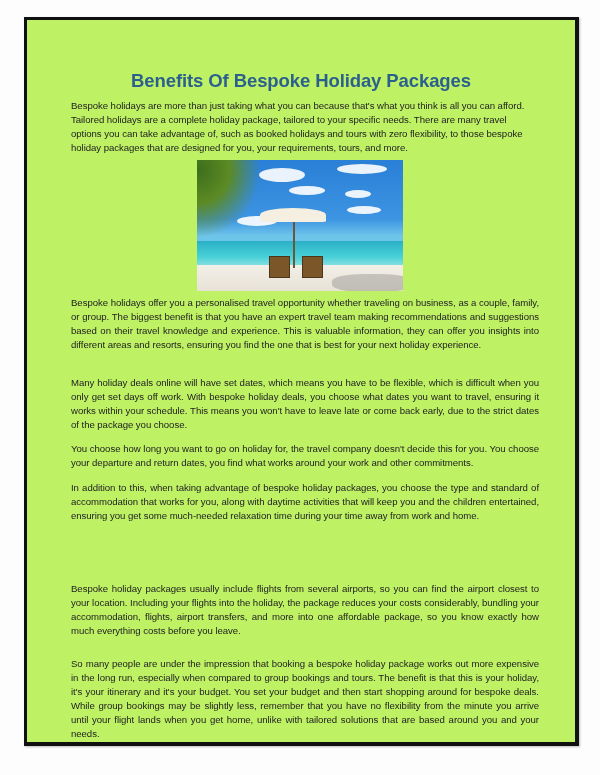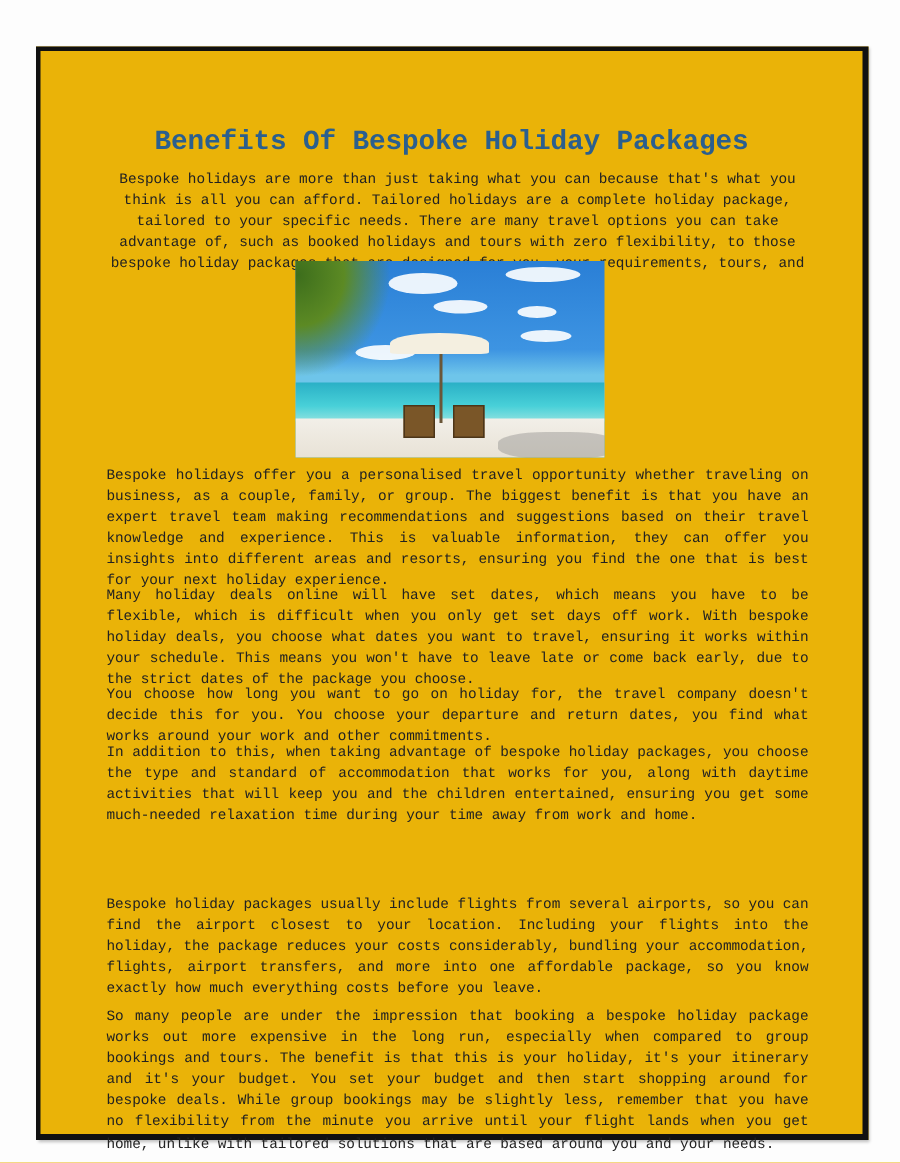--- a/index.html
+++ b/index.html
@@ -1,20 +1,20 @@
 <!DOCTYPE html>
 <html><head>
 <meta charset="utf-8">
 <style>
   html, body { margin:0; padding:0; }
   body { width:600px; height:775px; background:#fdfdfd; position:relative; overflow:hidden; font-family:"Liberation Sans", sans-serif; }
-  .page-frame { position:absolute; left:24px; top:31px; width:548px; height:722px; border:3px solid #111; border-right-width:4px; border-bottom-width:4px; background:#eab308; box-shadow:1px 1px 2px rgba(0,0,0,0.25);font-family:Liberation Mono, monospace; }
+  .page-frame { position:absolute; left:24px; top:17px; width:548px; height:722px; border:3px solid #111; border-right-width:4px; border-bottom-width:4px; background:#bef264; box-shadow:1px 1px 2px rgba(0,0,0,0.25); }
   .title { position:absolute; left:0; right:0; top:50px; text-align:center; color:#2b5f8e; font-size:18.5px; font-weight:bold; letter-spacing:-0.1px; }
   .para { position:absolute; left:44px; width:468px; color:#222; font-size:9.6px; line-height:14.1px; text-align:justify; margin:0; letter-spacing:-0.05px; }
-  .para.p0 { top:79px; text-align:center; }
+  .para.p0 { top:79px; text-align:left; }
   .para.p1 { top:276px; }
   .para.p2 { top:356px; }
   .para.p3 { top:422px; }
   .para.p4 { top:461px; }
   .para.p5 { top:526px;margin-top:36px; }
   .para.p6 { top:592px;margin-top:45px; }
   .beach-image { position:absolute; left:170px; top:140px; width:206px; height:131px; overflow:hidden; background:linear-gradient(#2a7fd6 0%, #3d94e2 45%, #6ec5ea 58%); }
   .beach-image .sea { position:absolute; left:0; right:0; top:81px; height:26px; background:linear-gradient(#2ab0c6, #48d0d8 60%, #8fe2e0); }
   .beach-image .sand { position:absolute; left:0; right:0; top:105px; height:26px; background:linear-gradient(#f2efe8, #e8e2d6); }
   .beach-image .cloud { position:absolute; background:#fff; border-radius:50%; opacity:0.9; }

